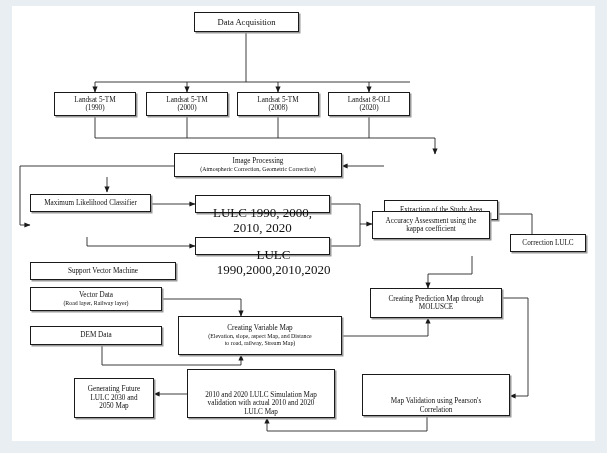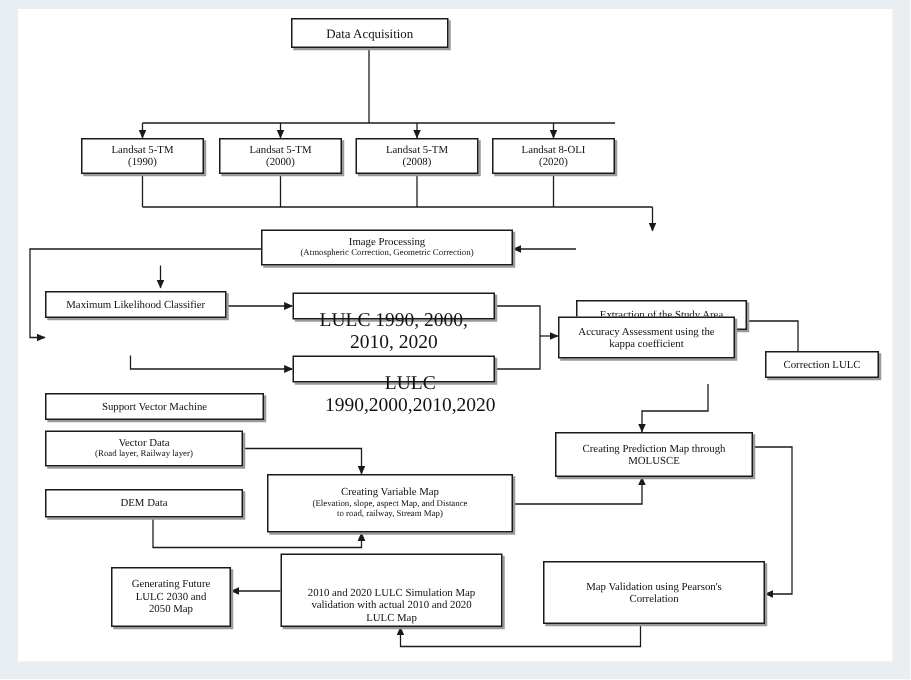--- a/index.html
+++ b/index.html
@@ -184,21 +184,21 @@
 
     <div class="node" style="left:18px; top:320px; width:132px; height:19px;">
       <span class="t-main">DEM Data</span>
     </div>
 
     <div class="node" style="left:358px; top:282px; width:132px; height:30px;">
       <span class="t-main">Creating Prediction Map through</span>
       <span class="t-main">MOLUSCE</span>
     </div>
 
-    <div class="node" style="left:350px; top:368px; width:148px; height:42px;">
+    <div class="node" style="left:350px; top:368px; width:148px; height:42px;justify-content:flex-end;">
       <span class="t-main">Map Validation using Pearson's</span>
       <span class="t-main">Correlation</span>
     </div>
 
     <div class="node" style="left:175px; top:363px; width:148px; height:49px;justify-content:flex-end;">
       <span class="t-main">2010 and 2020 LULC Simulation Map</span>
       <span class="t-main">validation with actual 2010 and 2020</span>
       <span class="t-main">LULC Map</span>
     </div>
 

